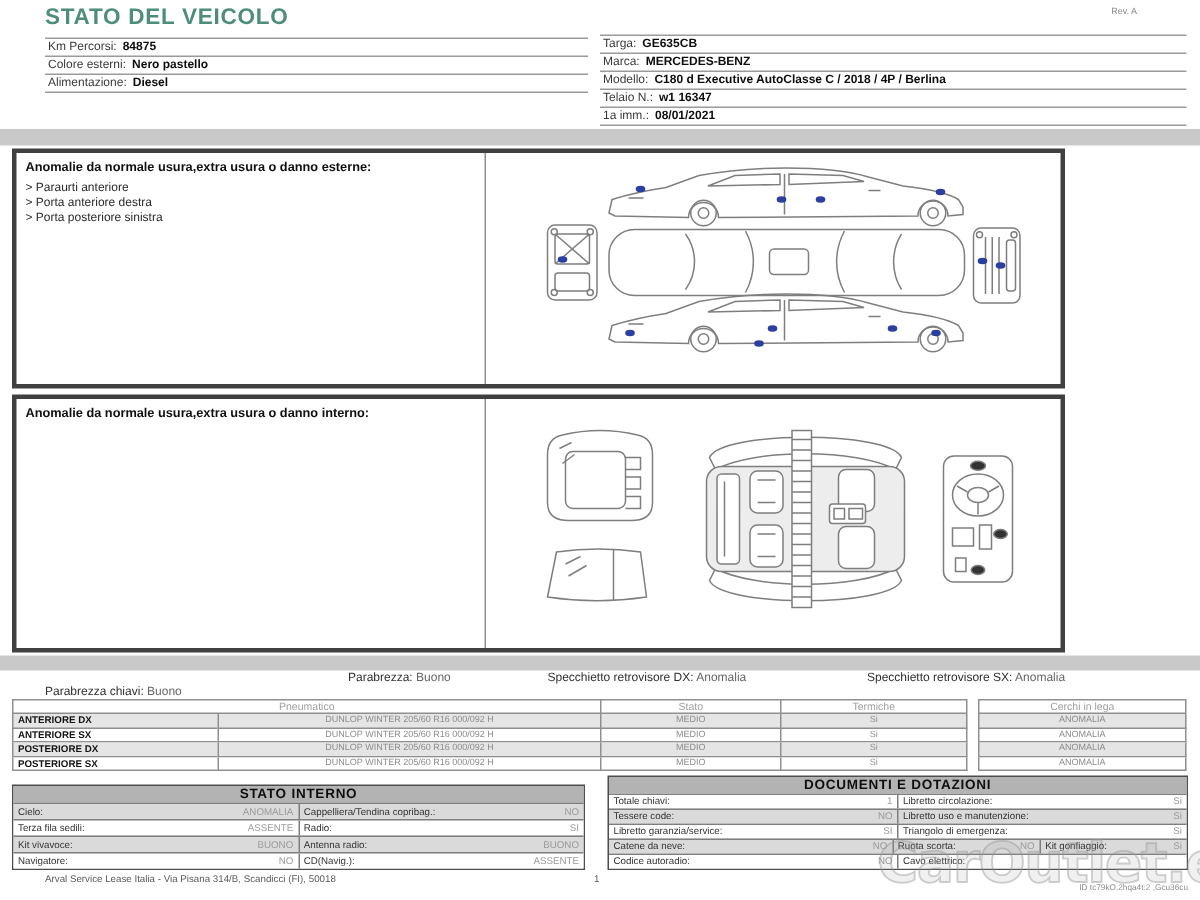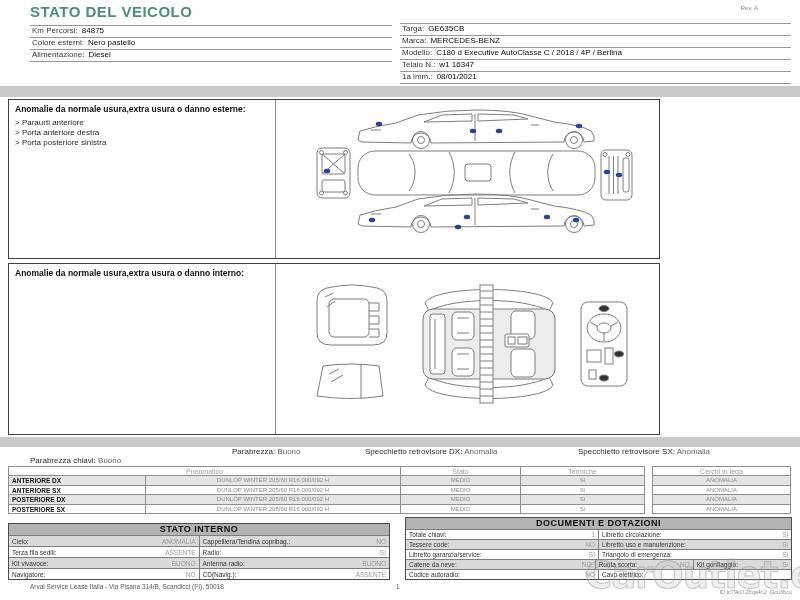--- a/index.html
+++ b/index.html
@@ -3,23 +3,23 @@
 <meta charset="utf-8">
 <style>
   html,body{margin:0;padding:0;background:#e9e9e9;}
   .page{position:relative;width:800px;height:600px;background:#ffffff;overflow:hidden;
         font-family:"Liberation Sans",sans-serif;color:#222;}
   .title{position:absolute;left:30px;top:3px;font-size:15px;font-weight:bold;letter-spacing:.5px;color:#4e8d7c;}
   .rev{position:absolute;right:42px;top:5px;font-size:6px;color:#8a8a8a;}
   .info-block{position:absolute;border-top:1px solid #9a9a9a;}
   .info-row{display:flex;gap:4px;align-items:flex-start;height:12px;border-bottom:1px solid #9a9a9a;
             font-size:8px;color:#3a3a3a;padding-left:2px;box-sizing:border-box;white-space:nowrap;overflow:hidden;}
-  .info-row .v{font-weight:normal;color:#0d0d0d;}
+  .info-row .v{font-weight:bold;color:#0d0d0d;}
   .band{position:absolute;left:0;width:800px;background:#c9c9c9;}
-  .panel{position:absolute;left:8px;width:652px;border:1px solid #404040;display:flex;box-sizing:border-box;background:#fff;}
+  .panel{position:absolute;left:8px;width:702px;border:3px solid #404040;display:flex;box-sizing:border-box;background:#fff;}
   .panel-left{width:399px;border-right:1px solid #8f8f8f;padding:4px 6px;box-sizing:border-box;}
   .panel-right{flex:1;position:relative;}
   .panel-title{font-size:8.5px;font-weight:bold;color:#101010;}
   .anom-cols{display:flex;margin-top:4px;}
   .anom-col{width:49%;font-size:8px;color:#2a2a2a;line-height:10px;}
   .sum-item{position:absolute;font-size:8px;color:#2f2f2f;white-space:nowrap;}
   .sum-item .v{color:#666;}
   
   .tt{position:absolute;left:8px;top:466px;display:grid;grid-template-columns:137px 255px 120px 125px 7px 139px;}
   .tt>div{box-sizing:border-box;border-left:1px solid #8f8f8f;border-bottom:1px solid #8f8f8f;

